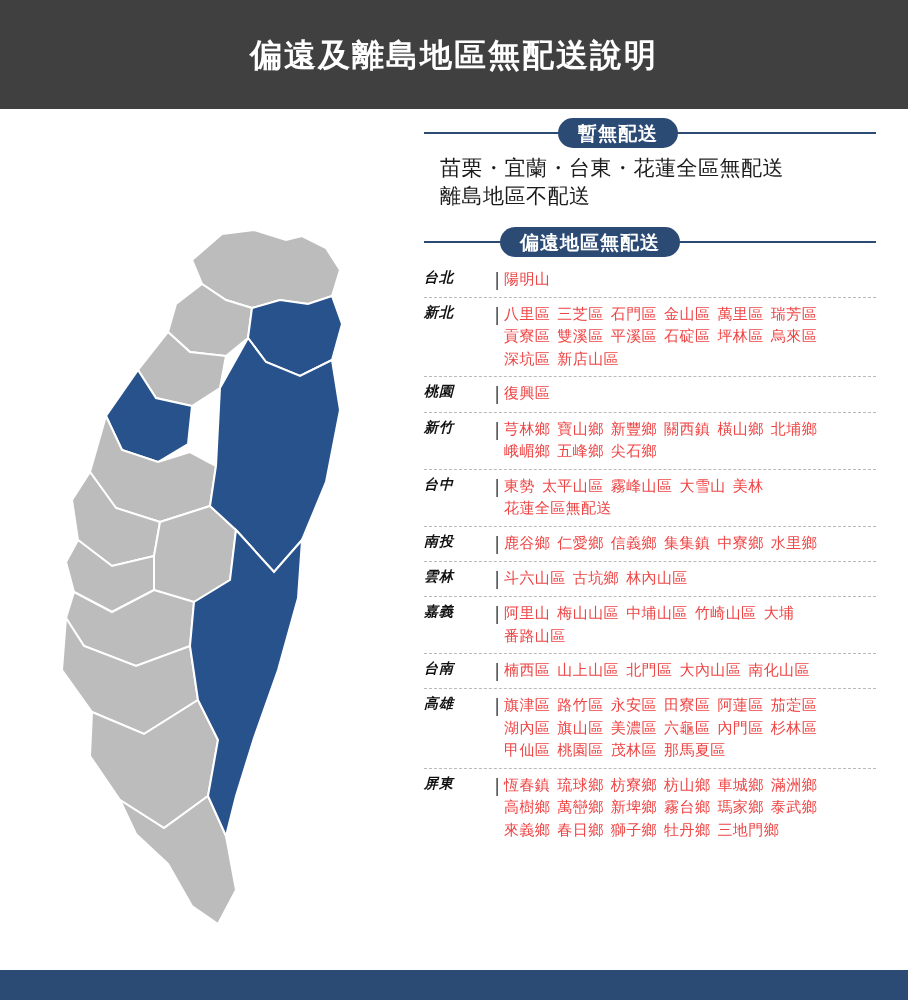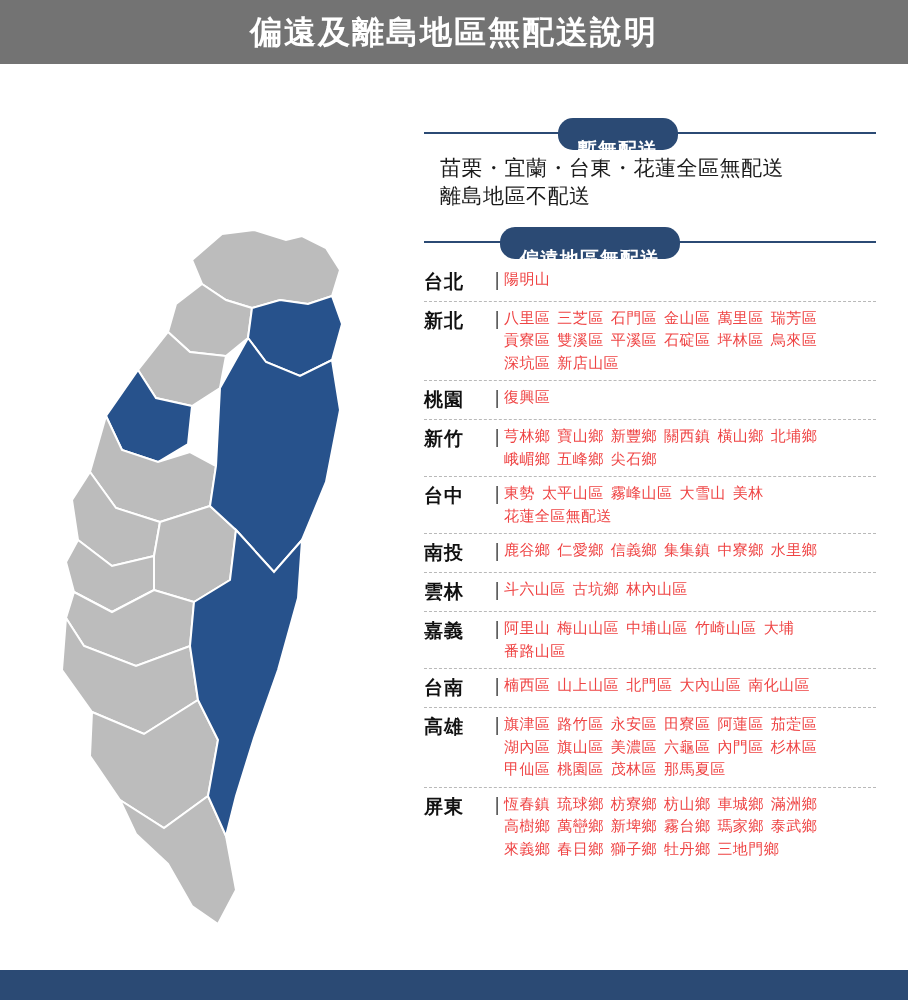--- a/index.html
+++ b/index.html
@@ -16,22 +16,22 @@
     position: relative;
     width: 908px;
     height: 1000px;
     background: #ffffff;
   }
   
   .header {
     position: absolute;
     left: 0; top: 0;
     width: 908px;
-    height: 64px;
-    background: #737373;
+    height: 109px;
+    background: #404040;
     display: flex;
     align-items: center;
     justify-content: center;
   }
   .header-title {
     color: #ffffff;
     font-size: 32px;
     font-weight: bold;
     letter-spacing: 2px;
     line-height: 1;
@@ -71,21 +71,21 @@
   .banner .rule {
     position: absolute;
     left: 0; right: 0; top: 14px;
     height: 2px;
     background: #2b4a74;
   }
   .banner .pill {
     position: absolute;
     top: 0;
     height: 30px;
-    padding: 16px 20px;
+    padding: 0 20px;
     border-radius: 15px;
     background: #2b4a74;
     color: #fff;
     font-size: 19px;
     font-weight: bold;
     line-height: 30px;
     letter-spacing: 1px;
     white-space: nowrap;
   }
   .banner.b1 .pill { left: 134px; }
@@ -105,26 +105,27 @@
   .row {
     display: flex;
     align-items: flex-start;
     padding: 5px 0 6px 0;
     border-bottom: 1px dashed #b9b9b9;
   }
   .row:last-child { border-bottom: none; }
   .row-label {
     width: 66px;
     flex: 0 0 66px;
-    font-size: 19px;
+    font-size: 14px;
     font-weight: bold;
     color: #111;
     letter-spacing: 1px;
     text-align: left;
     padding-top: 1px;
+    font-style: italic;
   }
   .row-sep {
     flex: 0 0 14px;
     width: 14px;
     text-align: center;
     color: #3a3a3a;
     font-size: 17px;
     line-height: 1.25;
     padding-top: 2px;
   }

